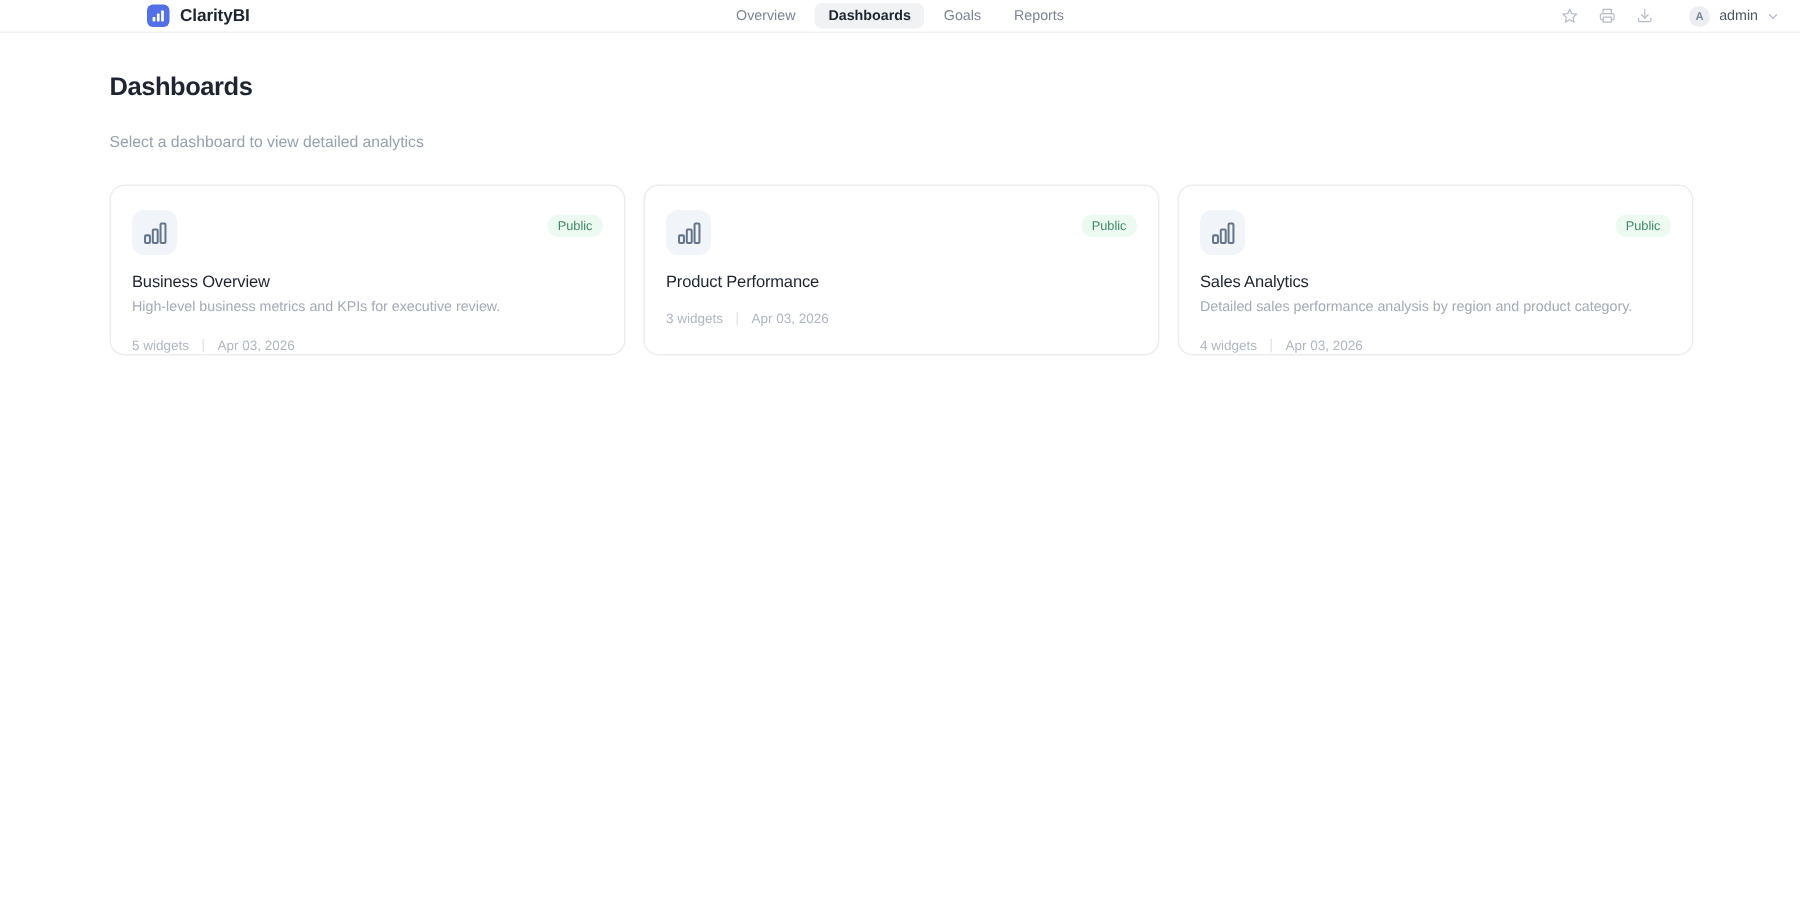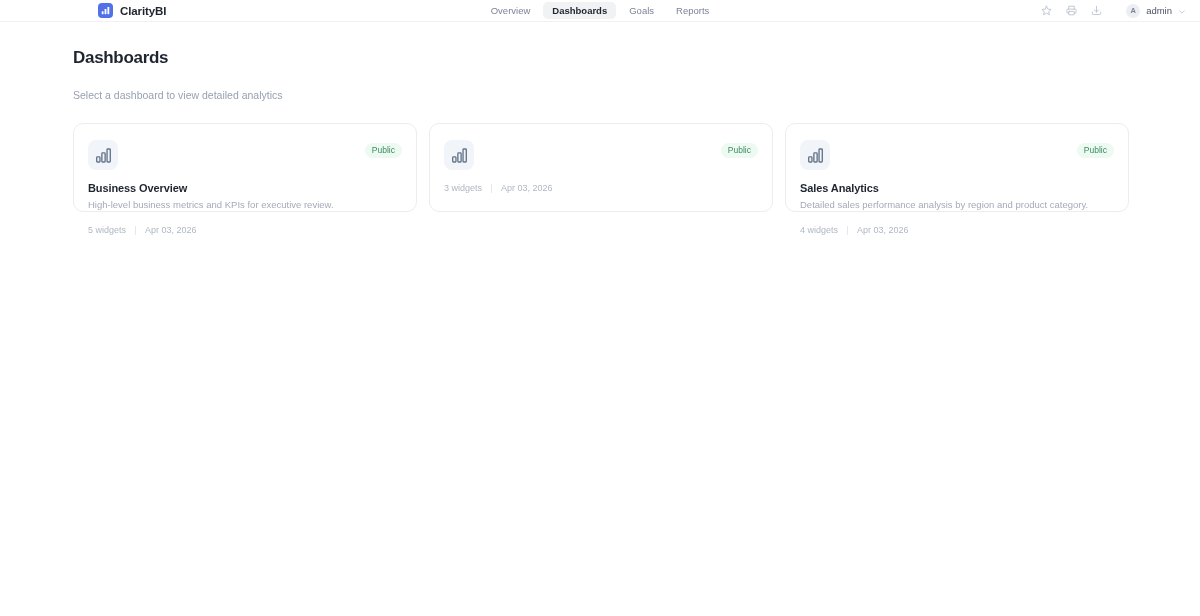--- a/index.html
+++ b/index.html
@@ -93,39 +93,39 @@
     gap:12px;
     margin-top:22px;
   }
   .dash-card{
     border:1px solid #ecedf0;
     border-radius:10px;
     background:#ffffff;
     padding:16px 14px 14px 14px;
     position:relative;
     cursor:pointer;
-    height:89px;
+    height:114px;
   }
   .card-top{ display:flex; align-items:flex-start; justify-content:space-between; }
   .card-icon{
     width:30px; height:30px; border-radius:8px;
     background:#f1f5f9;
     display:flex; align-items:center; justify-content:center;
   }
   .card-icon svg{ display:block; }
   .badge{
     background:#edfaf1; color:#3d8a63;
     font-size:8.5px;
     padding:3px 7px; border-radius:9px;
     line-height:1; white-space:nowrap;
     margin-top:3px;
   }
   .card-title{
     margin-top:12px;
-    font-size:11px; font-weight:700; color:#1e2530;
+    font-size:11px; font-weight:400; color:#1e2530;
     letter-spacing:-0.1px;
   }
   .card-desc{
     margin-top:5px;
     font-size:9.5px; color:#a3abb8; line-height:1.3;
   }
   .card-meta{
     margin-top:13px;
     display:flex; align-items:flex-end; gap:9px;
     font-size:9px; color:#b0b7c3;
@@ -225,20 +225,21 @@
       <div class="card-top">
         <span class="card-icon">
           <svg width="17" height="17" viewBox="0 0 24 24" fill="none" stroke="#64748b" stroke-width="1.9" stroke-linecap="round" stroke-linejoin="round">
             <rect x="2.4" y="14" width="4.6" height="7.2" rx="1"></rect>
             <rect x="9.7" y="8.4" width="4.6" height="12.8" rx="1"></rect>
             <rect x="17" y="2.8" width="4.6" height="18.4" rx="1"></rect>
           </svg>
         </span>
         <span class="badge">Public</span>
       </div>
+      <div class="card-title">Product Performance</div>
       <div class="card-meta">
         <span>3 widgets</span>
         <span class="meta-sep"></span>
         <span>Apr 03, 2026</span>
       </div>
     </div>
 
     <div class="dash-card">
       <div class="card-top">
         <span class="card-icon">

